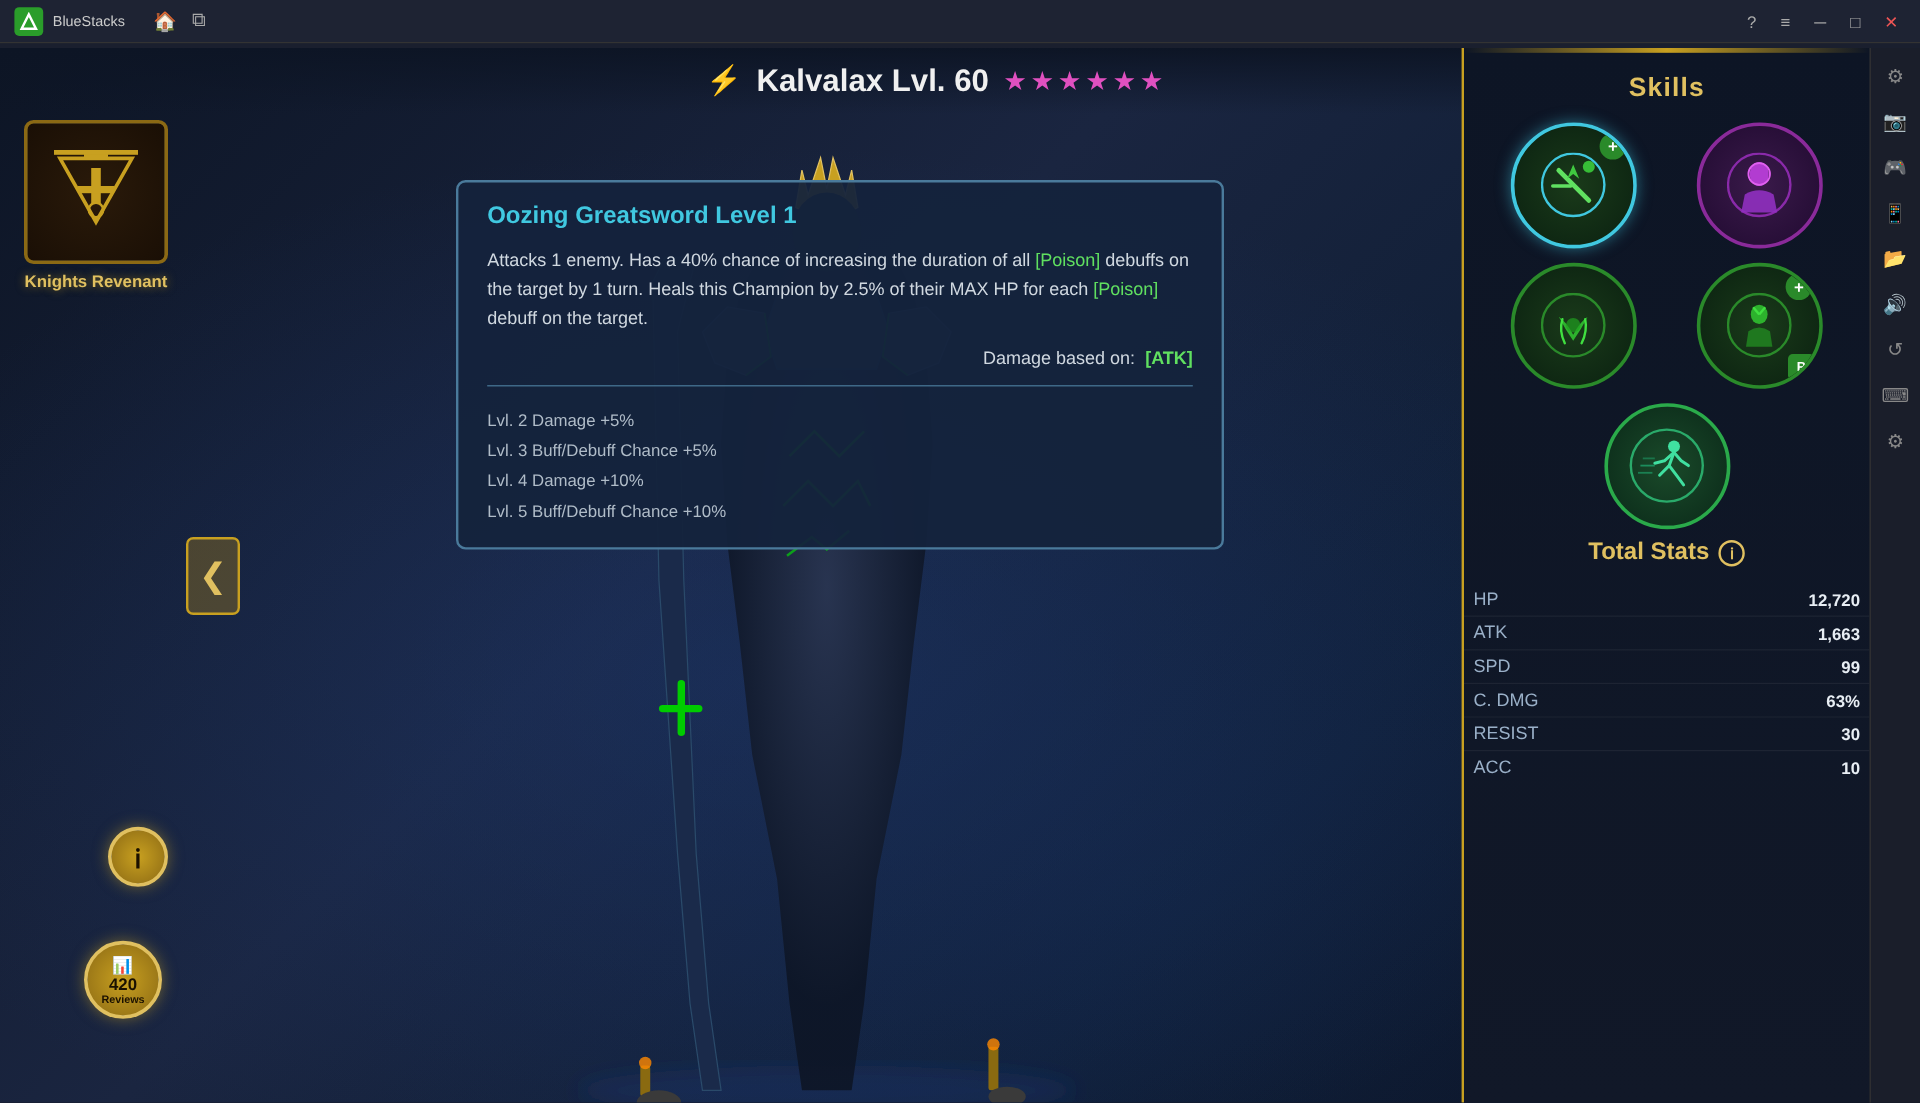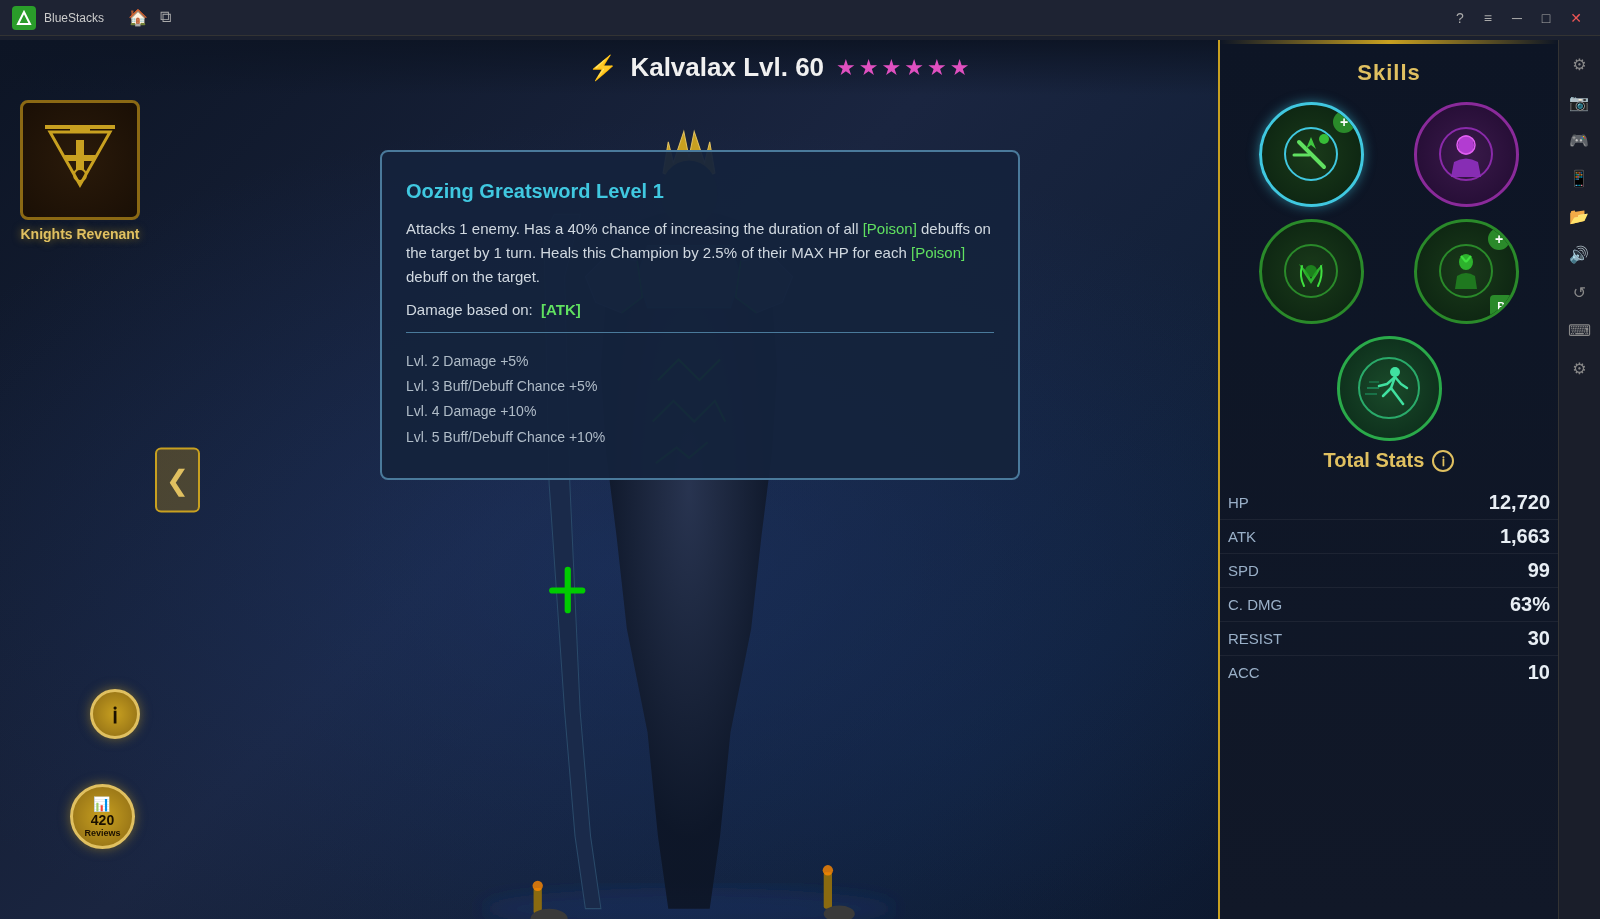--- a/index.html
+++ b/index.html
@@ -257,40 +257,41 @@
 
     
     .skill-tooltip {
       position: absolute;
       top: 110px;
       left: 380px;
       width: 640px;
       background: rgba(20, 35, 60, 0.95);
       border: 2px solid #4a7a9b;
       border-radius: 8px;
-      padding: 28px 24px;
+      padding: 17px 24px;
       z-index: 20;
     }
     .tooltip-title {
       color: #40c8e0;
       font-size: 20px;
       font-weight: bold;
       margin-bottom: 14px;
     }
     .tooltip-desc {
       color: #d0d8e0;
       font-size: 15px;
       line-height: 1.6;
       margin-bottom: 12px;
     }
     .poison-text { color: #60e060; }
     .damage-based {
       color: #d0d8e0;
       font-size: 15px;
       margin-bottom: 14px;
+      text-align: right;
     }
     .atk-text { color: #60e060; font-weight: bold; }
     .tooltip-divider {
       height: 1px;
       background: #4a7a9b;
       margin-bottom: 12px;
     }
     .level-bonuses {
       color: #b0bcc8;
       font-size: 14px;
@@ -428,21 +429,21 @@
       padding: 5px 8px;
       border-bottom: 1px solid rgba(255,255,255,0.06);
     }
     .stat-row:last-child { border-bottom: none; }
     .stat-name {
       color: #9ab0c8;
       font-size: 15px;
     }
     .stat-value {
       color: #e8eef4;
-      font-size: 20px;
+      font-size: 14px;
       font-weight: bold;
     }
 
     
     .champion-area {
       position: absolute;
       top: 50px;
       left: 170px;
       right: 350px;
       bottom: 0;

